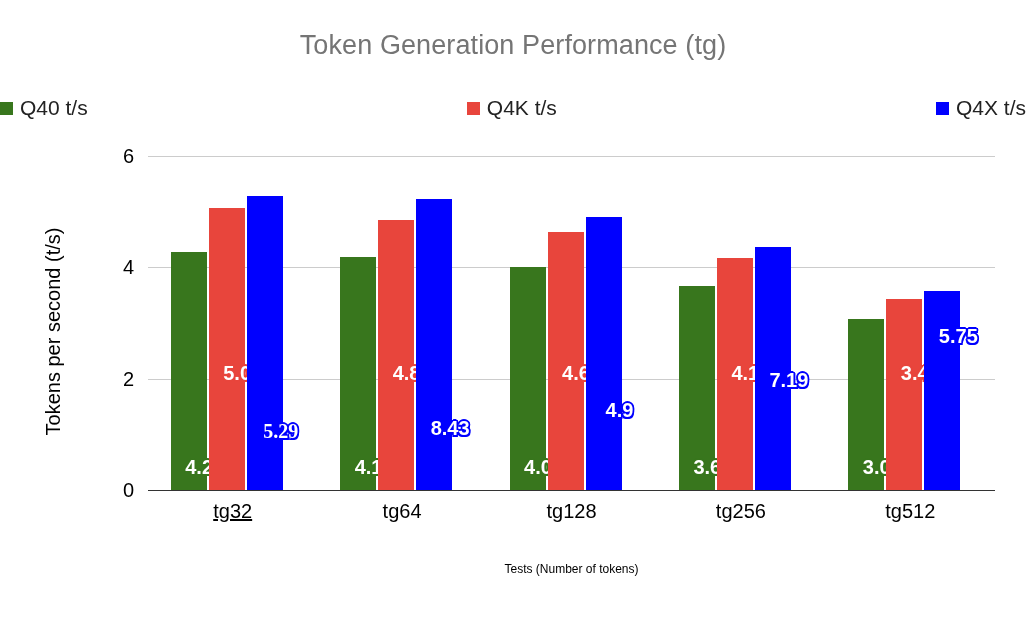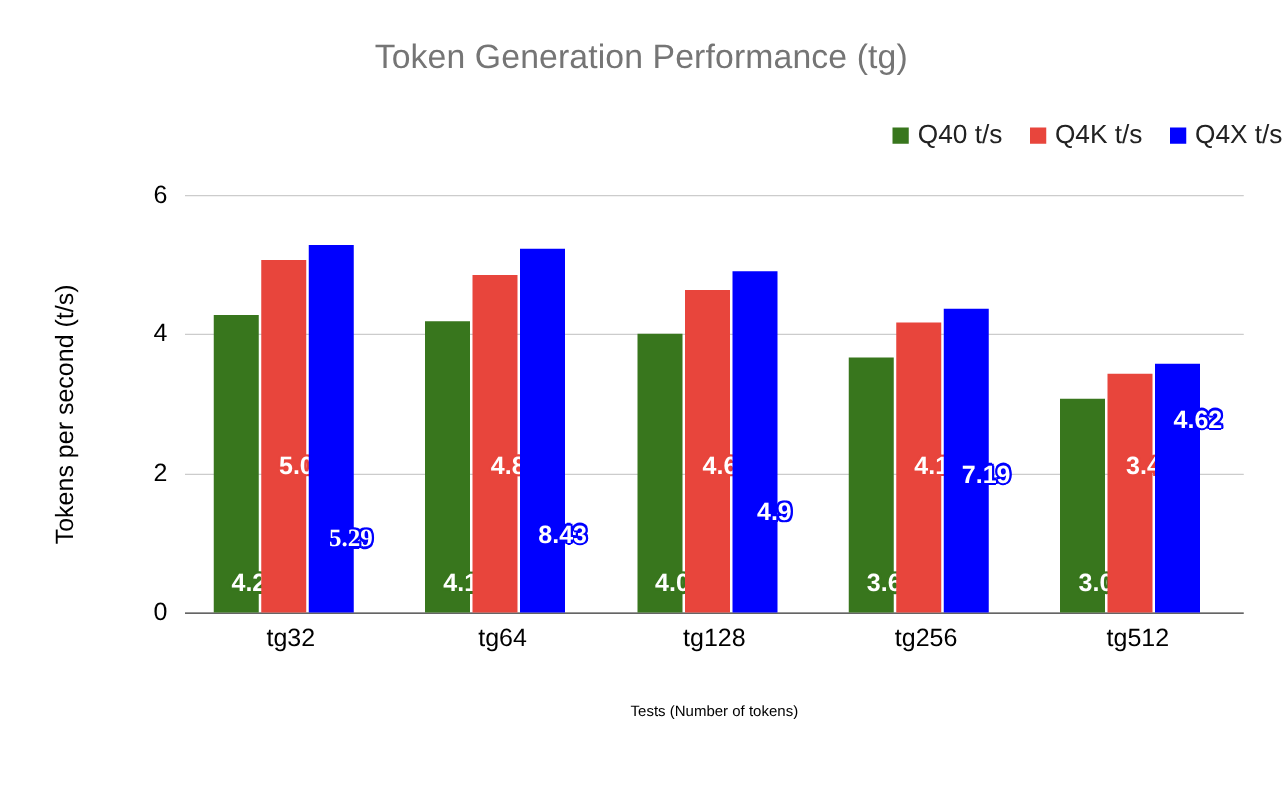--- a/index.html
+++ b/index.html
@@ -36,21 +36,21 @@
     white-space: nowrap;
   }
 
   
   .legend {
     position: absolute;
     left: 0;
     top: 96px;
     width: 1026px;
     display: flex;
-    justify-content: flex-end;
+    justify-content: space-between;
     align-items: center;
     gap: 22px;
   }
   .legend-item {
     display: flex;
     align-items: center;
     gap: 7px;
   }
   .legend-swatch {
     width: 13px;
@@ -258,25 +258,25 @@
           <div class="bar-value v-red" style="top: 206px; left: 73px; transform: translateX(-50%);">4.17</div>
           <div class="bar" style="left: 77px; width: 36px; height: 243.263px; background: rgb(0, 0, 255);"></div>
           <div class="bar-value v-blue" style="top: 213.263px; left: 111px; transform: translateX(-50%);">7.19</div>
         </div>
         <div class="group" style="left: 699.3px; width: 114px;">
           <div class="bar" style="left: 1px; width: 36px; height: 170.897px; background: rgb(56, 118, 29);"></div>
           <div class="bar-value v-green" style="top: 300px; left: 35px; transform: translateX(-50%);">3.07</div>
           <div class="bar" style="left: 39px; width: 36px; height: 191.493px; background: rgb(232, 69, 60);"></div>
           <div class="bar-value v-red" style="top: 206px; left: 73px; transform: translateX(-50%);">3.44</div>
           <div class="bar" style="left: 77px; width: 36px; height: 199.287px; background: rgb(0, 0, 255);"></div>
-          <div class="bar-value v-blue" style="top: 169.287px; left: 111px; transform: translateX(-50%);">4.62</div>
+          <div class="bar-value v-blue" style="top: 169.287px; left: 111px; transform: translateX(-50%);">5.75</div>
         </div>
       </div>
     <div id="xticks-layer">
-        <div class="x-tick-label" style="left: 0px; width: 169.4px;">tg32</div>
+        <div class="x-tick-label" style="left: 0px; width: 169.4px; text-decoration: underline;">tg32</div>
         <div class="x-tick-label" style="left: 169.4px; width: 169.4px;">tg64</div>
         <div class="x-tick-label" style="left: 338.8px; width: 169.4px;">tg128</div>
         <div class="x-tick-label" style="left: 508.2px; width: 169.4px;">tg256</div>
         <div class="x-tick-label" style="left: 677.6px; width: 169.4px;">tg512</div>
       </div>
   </div>
 
   <div class="x-axis-title">Tests (Number of tokens)</div>
 
 </div>

